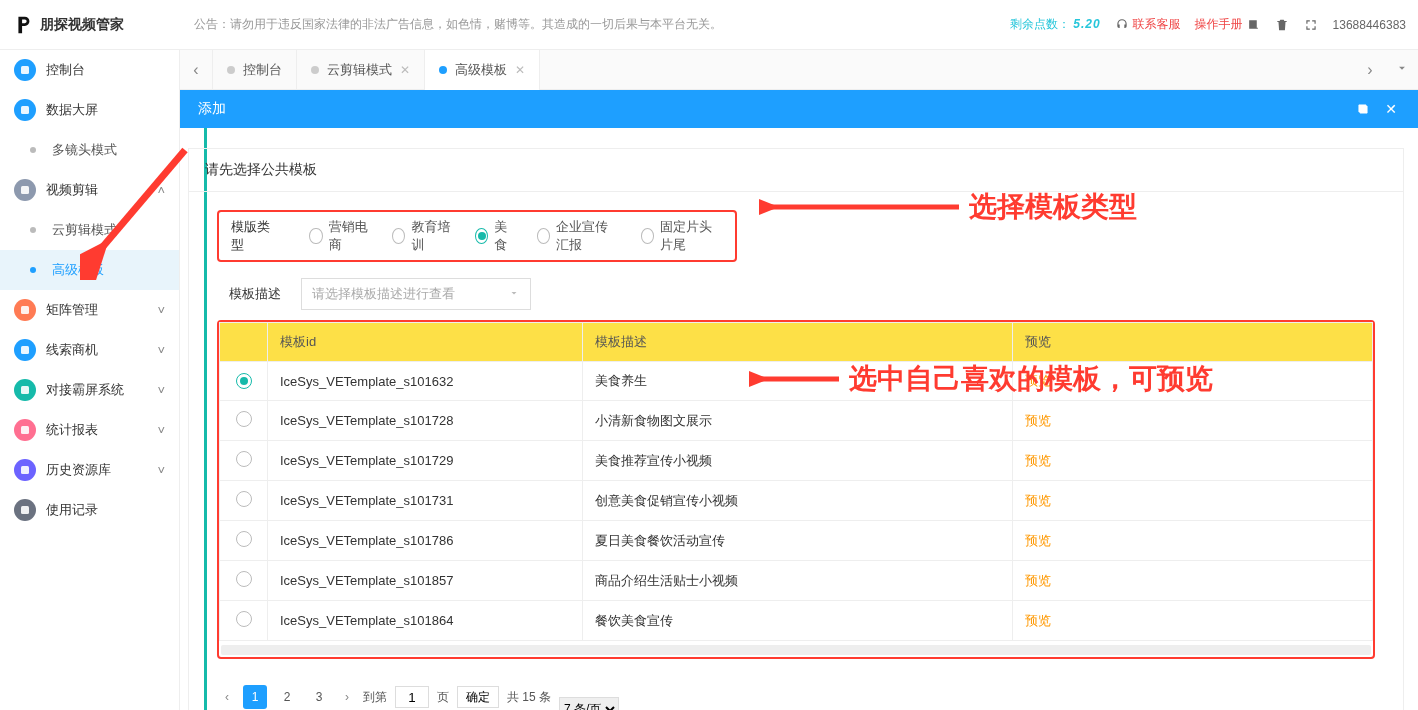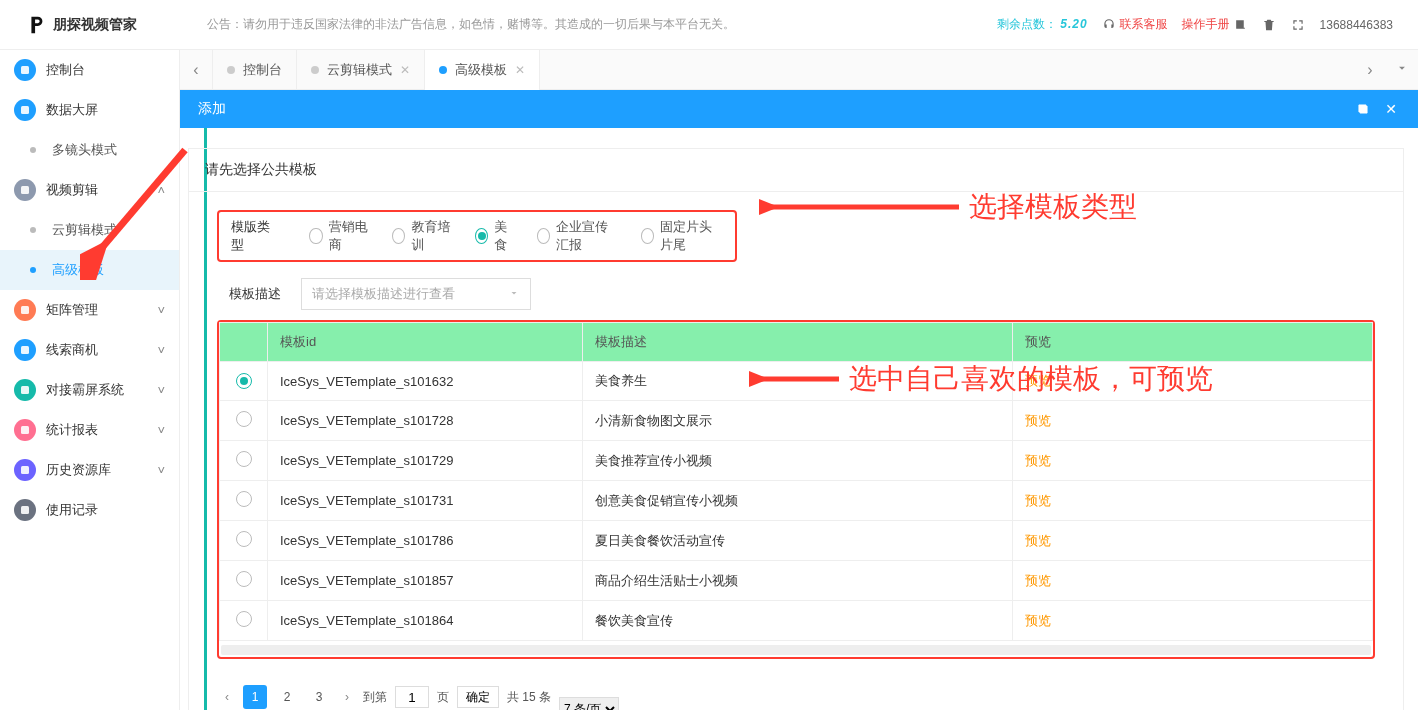--- a/index.html
+++ b/index.html
@@ -1,19 +1,19 @@
 <!DOCTYPE html>
 <html><head>
 <meta charset="utf-8">
 <style>
 * { margin: 0; padding: 0; box-sizing: border-box; font-family: "Microsoft YaHei", Arial, sans-serif; }
 body { width: 1418px; height: 710px; background: #fff; overflow: hidden; font-size: 13px; color: #333; }
 
 
-.topbar { height: 50px; display: flex; align-items: center; padding: 0 25px; border-bottom: 1px solid #eee; }
+.topbar { height: 50px; display: flex; align-items: center; padding: 0 12px; border-bottom: 1px solid #eee; }
 .logo { display: flex; align-items: center; font-weight: 700; font-size: 14px; }
 .logo-svg { margin-right: 6px; }
 .announce { flex: 1; color: #999; font-size: 12px; margin-left: 70px; }
 .top-right { display: flex; align-items: center; gap: 14px; font-size: 12px; color: #666; }
 .credits-label { color: #26c6da; }
 .credits-val { color: #26c6da; font-weight: 700; font-size: 12px; font-style: italic; letter-spacing: 1px; }
 .top-icon { display:inline-flex; width:15px; height:15px; align-items:center; justify-content:center; }
 .top-right a, .top-right span.link { color:#ef4444; display:flex; align-items:center; gap:3px; cursor:pointer;}
 
 
@@ -52,30 +52,30 @@
 .card-head { padding:12px 16px; border-bottom:1px solid #eee; font-size:14px; }
 .card-body { padding:18px 18px 10px 18px; }
 
 .radio-row { display:flex; align-items:center; gap:24px; padding:6px 12px; border:2px solid #ff3b30; border-radius:4px; width:520px; margin-left:10px;}
 .radio-row .lbl { font-size:13px; color:#333; margin-right:10px; }
 .radio { display:flex; align-items:center; gap:6px; cursor:pointer; font-size:13px; color:#555;}
 .radio .circ { width:16px; height:16px; border:1px solid #bbb; border-radius:50%; display:flex; align-items:center; justify-content:center;}
 .radio.checked .circ { border-color:#16baaa; }
 .radio.checked .circ::after { content:""; width:8px; height:8px; background:#16baaa; border-radius:50%; }
 
-.annot { position:absolute; color:#ff3b30; font-size:28px; font-weight:400; display:flex; align-items:center; gap:10px; pointer-events:none;text-align:right; }
+.annot { position:absolute; color:#ff3b30; font-size:28px; font-weight:700; display:flex; align-items:center; gap:10px; pointer-events:none;text-align:right; }
 
 .select-row { display:flex; align-items:center; gap:20px; margin:16px 0 10px 22px; }
 .select-row .lbl { font-size:13px; }
 .dropdown { width:230px; height:32px; border:1px solid #ddd; display:flex; align-items:center; padding:0 10px; color:#aaa; font-size:13px; justify-content:space-between; cursor:pointer;}
 
 .tablewrap { border:2px solid #ff3b30; border-radius:4px; margin:8px 10px 6px 10px; }
 table { width:100%; border-collapse:collapse; font-size:13px; }
 th, td { text-align:left; padding:10px 12px; border:1px solid #eee; }
-th { background:#86efac; font-weight:400; color:#555; }
+th { background:#fde047; font-weight:400; color:#555; }
 td.radio-cell { width:48px; text-align:center; }
 .row-radio { width:16px; height:16px; border:1px solid #bbb; border-radius:50%; display:inline-flex; align-items:center; justify-content:center;}
 .row-radio.on { border-color:#16baaa; }
 .row-radio.on::after { content:""; width:8px; height:8px; background:#16baaa; border-radius:50%; }
 .prev-link { color:#ff9800; cursor:pointer; }
 .hscroll { height:10px; background:#eee; margin:4px 2px 2px 2px; border-radius:2px; }
 
 .pager { display:flex; align-items:center; gap:8px; padding:8px 12px; font-size:12px; color:#555;}
 .pager .pg { width:16px; text-align:center; cursor:pointer; color:#888;}
 .pager .num { min-width:24px; height:24px; line-height:24px; text-align:center; border-radius:3px; cursor:pointer;}

